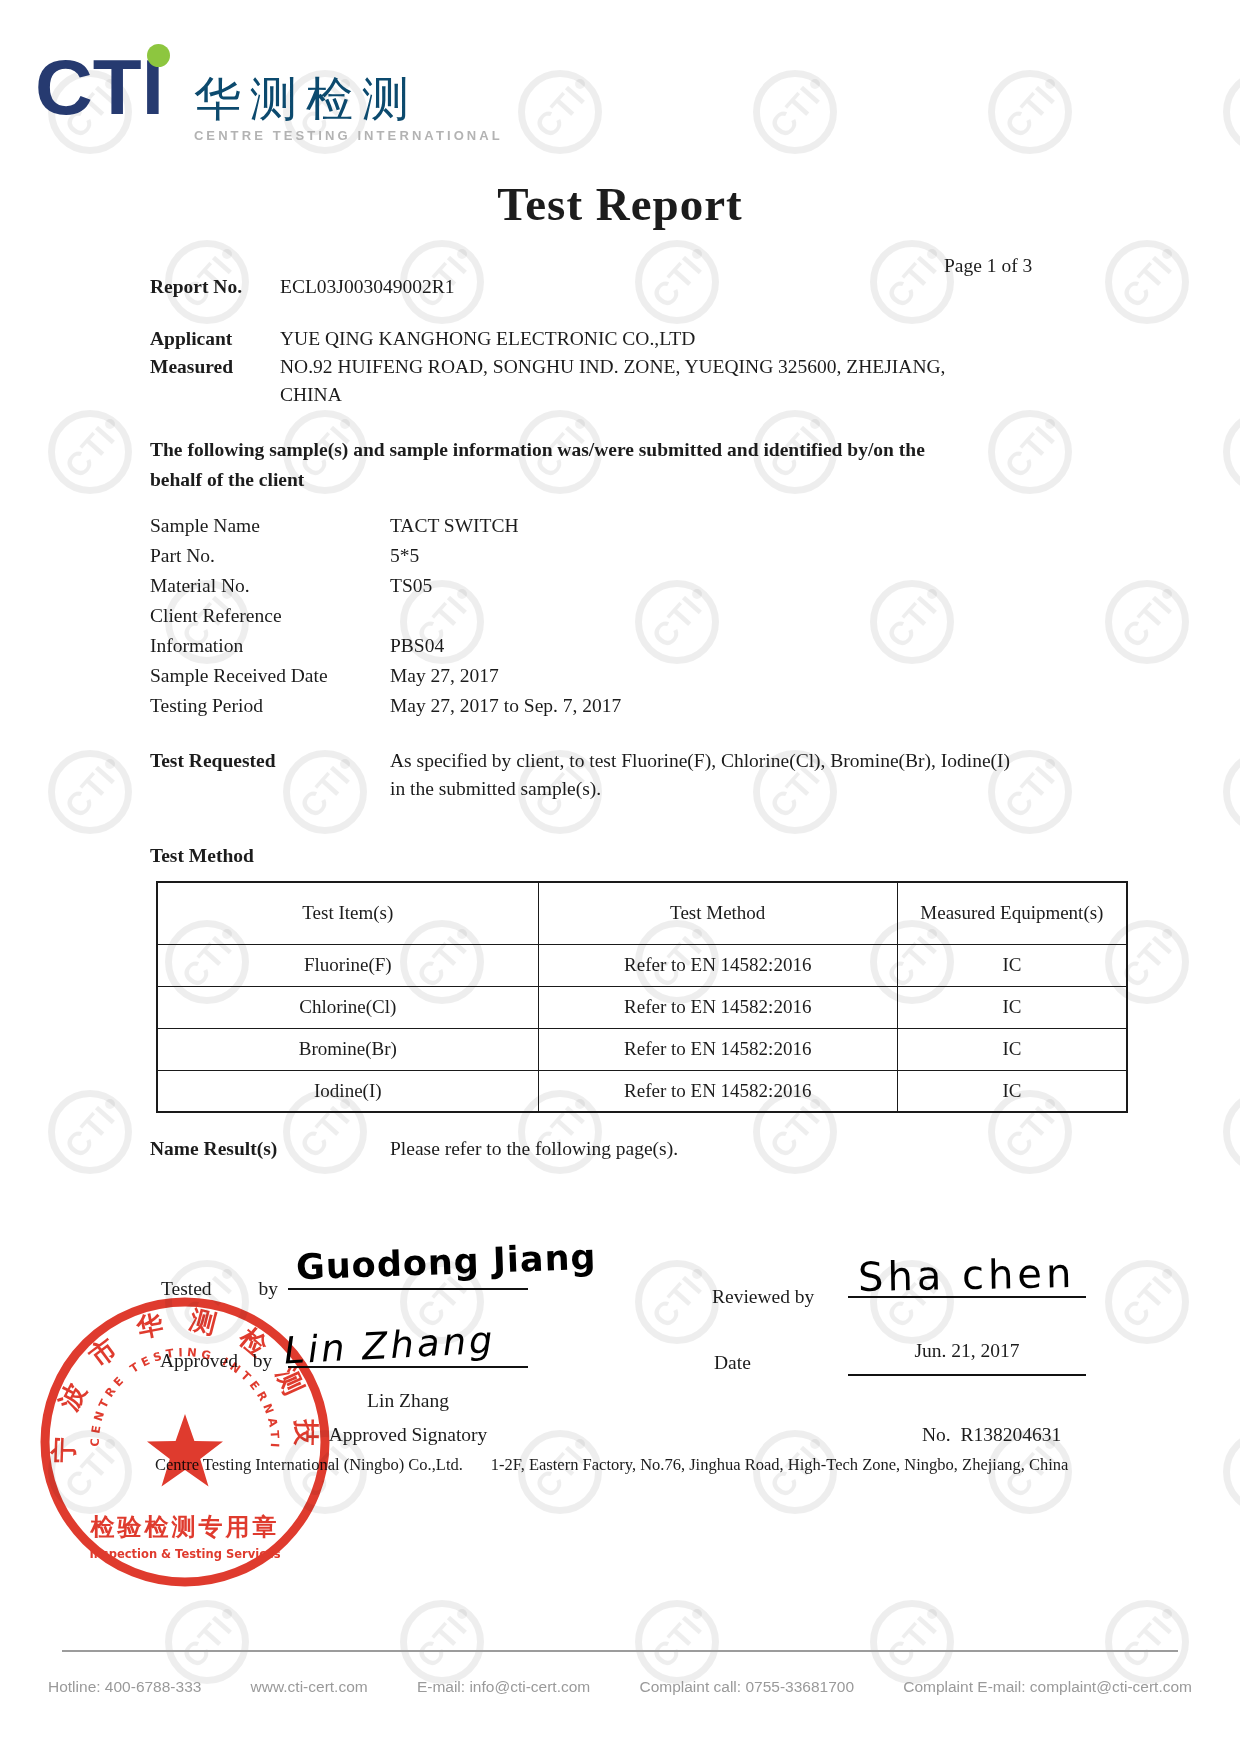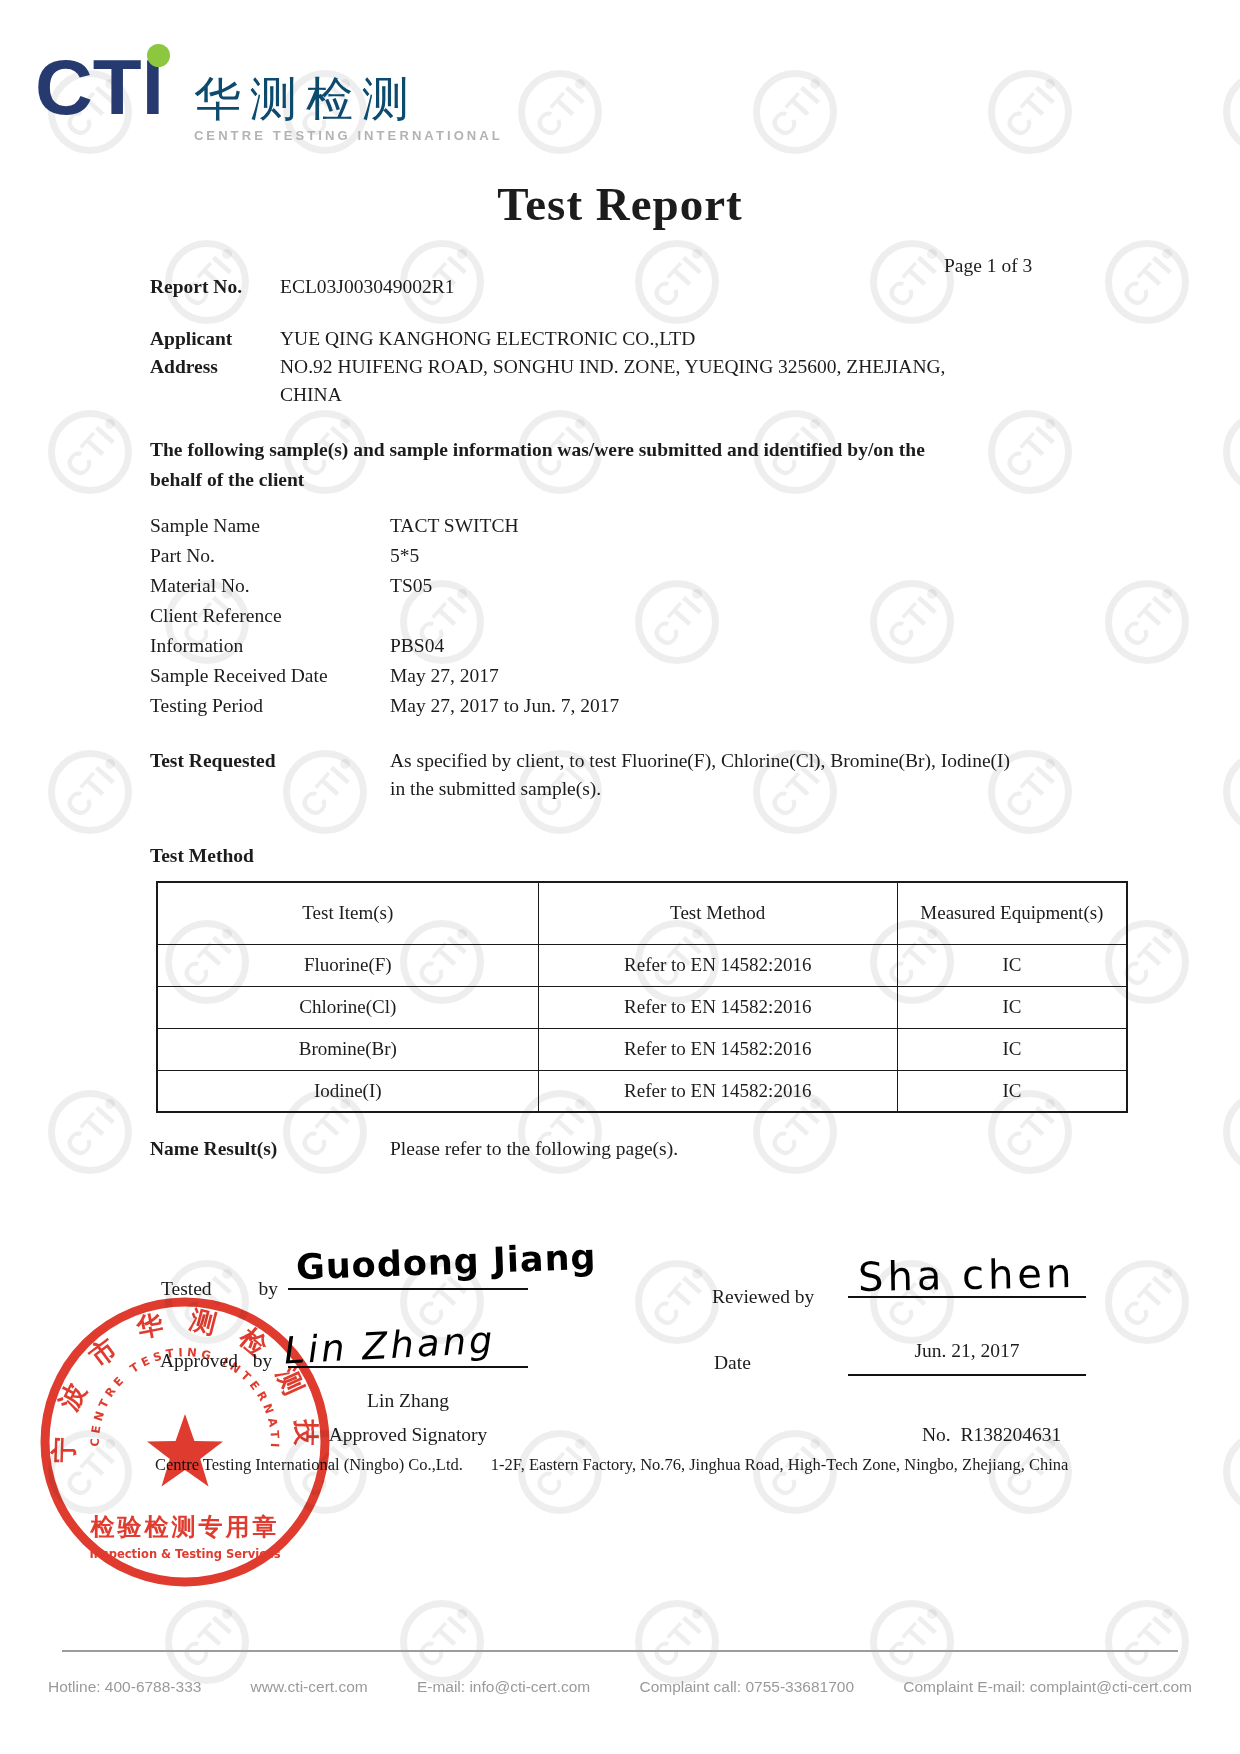--- a/index.html
+++ b/index.html
@@ -302,21 +302,21 @@
       <div class="row report-row">
         <div class="lab">Report No.</div>
         <div class="val">ECL03J003049002R1</div>
       </div>
 
       <div class="row applicant-row">
         <div class="lab">Applicant</div>
         <div class="val">YUE QING KANGHONG ELECTRONIC CO.,LTD</div>
       </div>
       <div class="row">
-        <div class="lab">Address</div>
+        <div class="lab">Measured</div>
         <div class="val">NO.92 HUIFENG ROAD, SONGHU IND. ZONE, YUEQING 325600, ZHEJIANG,</div>
       </div>
       <div class="row">
         <div class="lab"></div>
         <div class="val">CHINA</div>
       </div>
 
       <div class="intro">
         <div>The following sample(s) and sample information was/were submitted and identified by/on the</div>
         <div>behalf of the client</div>
@@ -341,21 +341,21 @@
         <div class="row">
           <div class="lab-wide">Information</div>
           <div class="val">PBS04</div>
         </div>
         <div class="row">
           <div class="lab-wide">Sample Received Date</div>
           <div class="val">May 27, 2017</div>
         </div>
         <div class="row">
           <div class="lab-wide">Testing Period</div>
-          <div class="val">May 27, 2017 to Jun. 7, 2017</div>
+          <div class="val">May 27, 2017 to Sep. 7, 2017</div>
         </div>
       </div>
 
       <div class="row requested">
         <div class="lab-wide b">Test Requested</div>
         <div class="val">As specified by client, to test Fluorine(F), Chlorine(Cl), Bromine(Br), Iodine(I)</div>
       </div>
       <div class="row">
         <div class="lab-wide"></div>
         <div class="val">in the submitted sample(s).</div>

